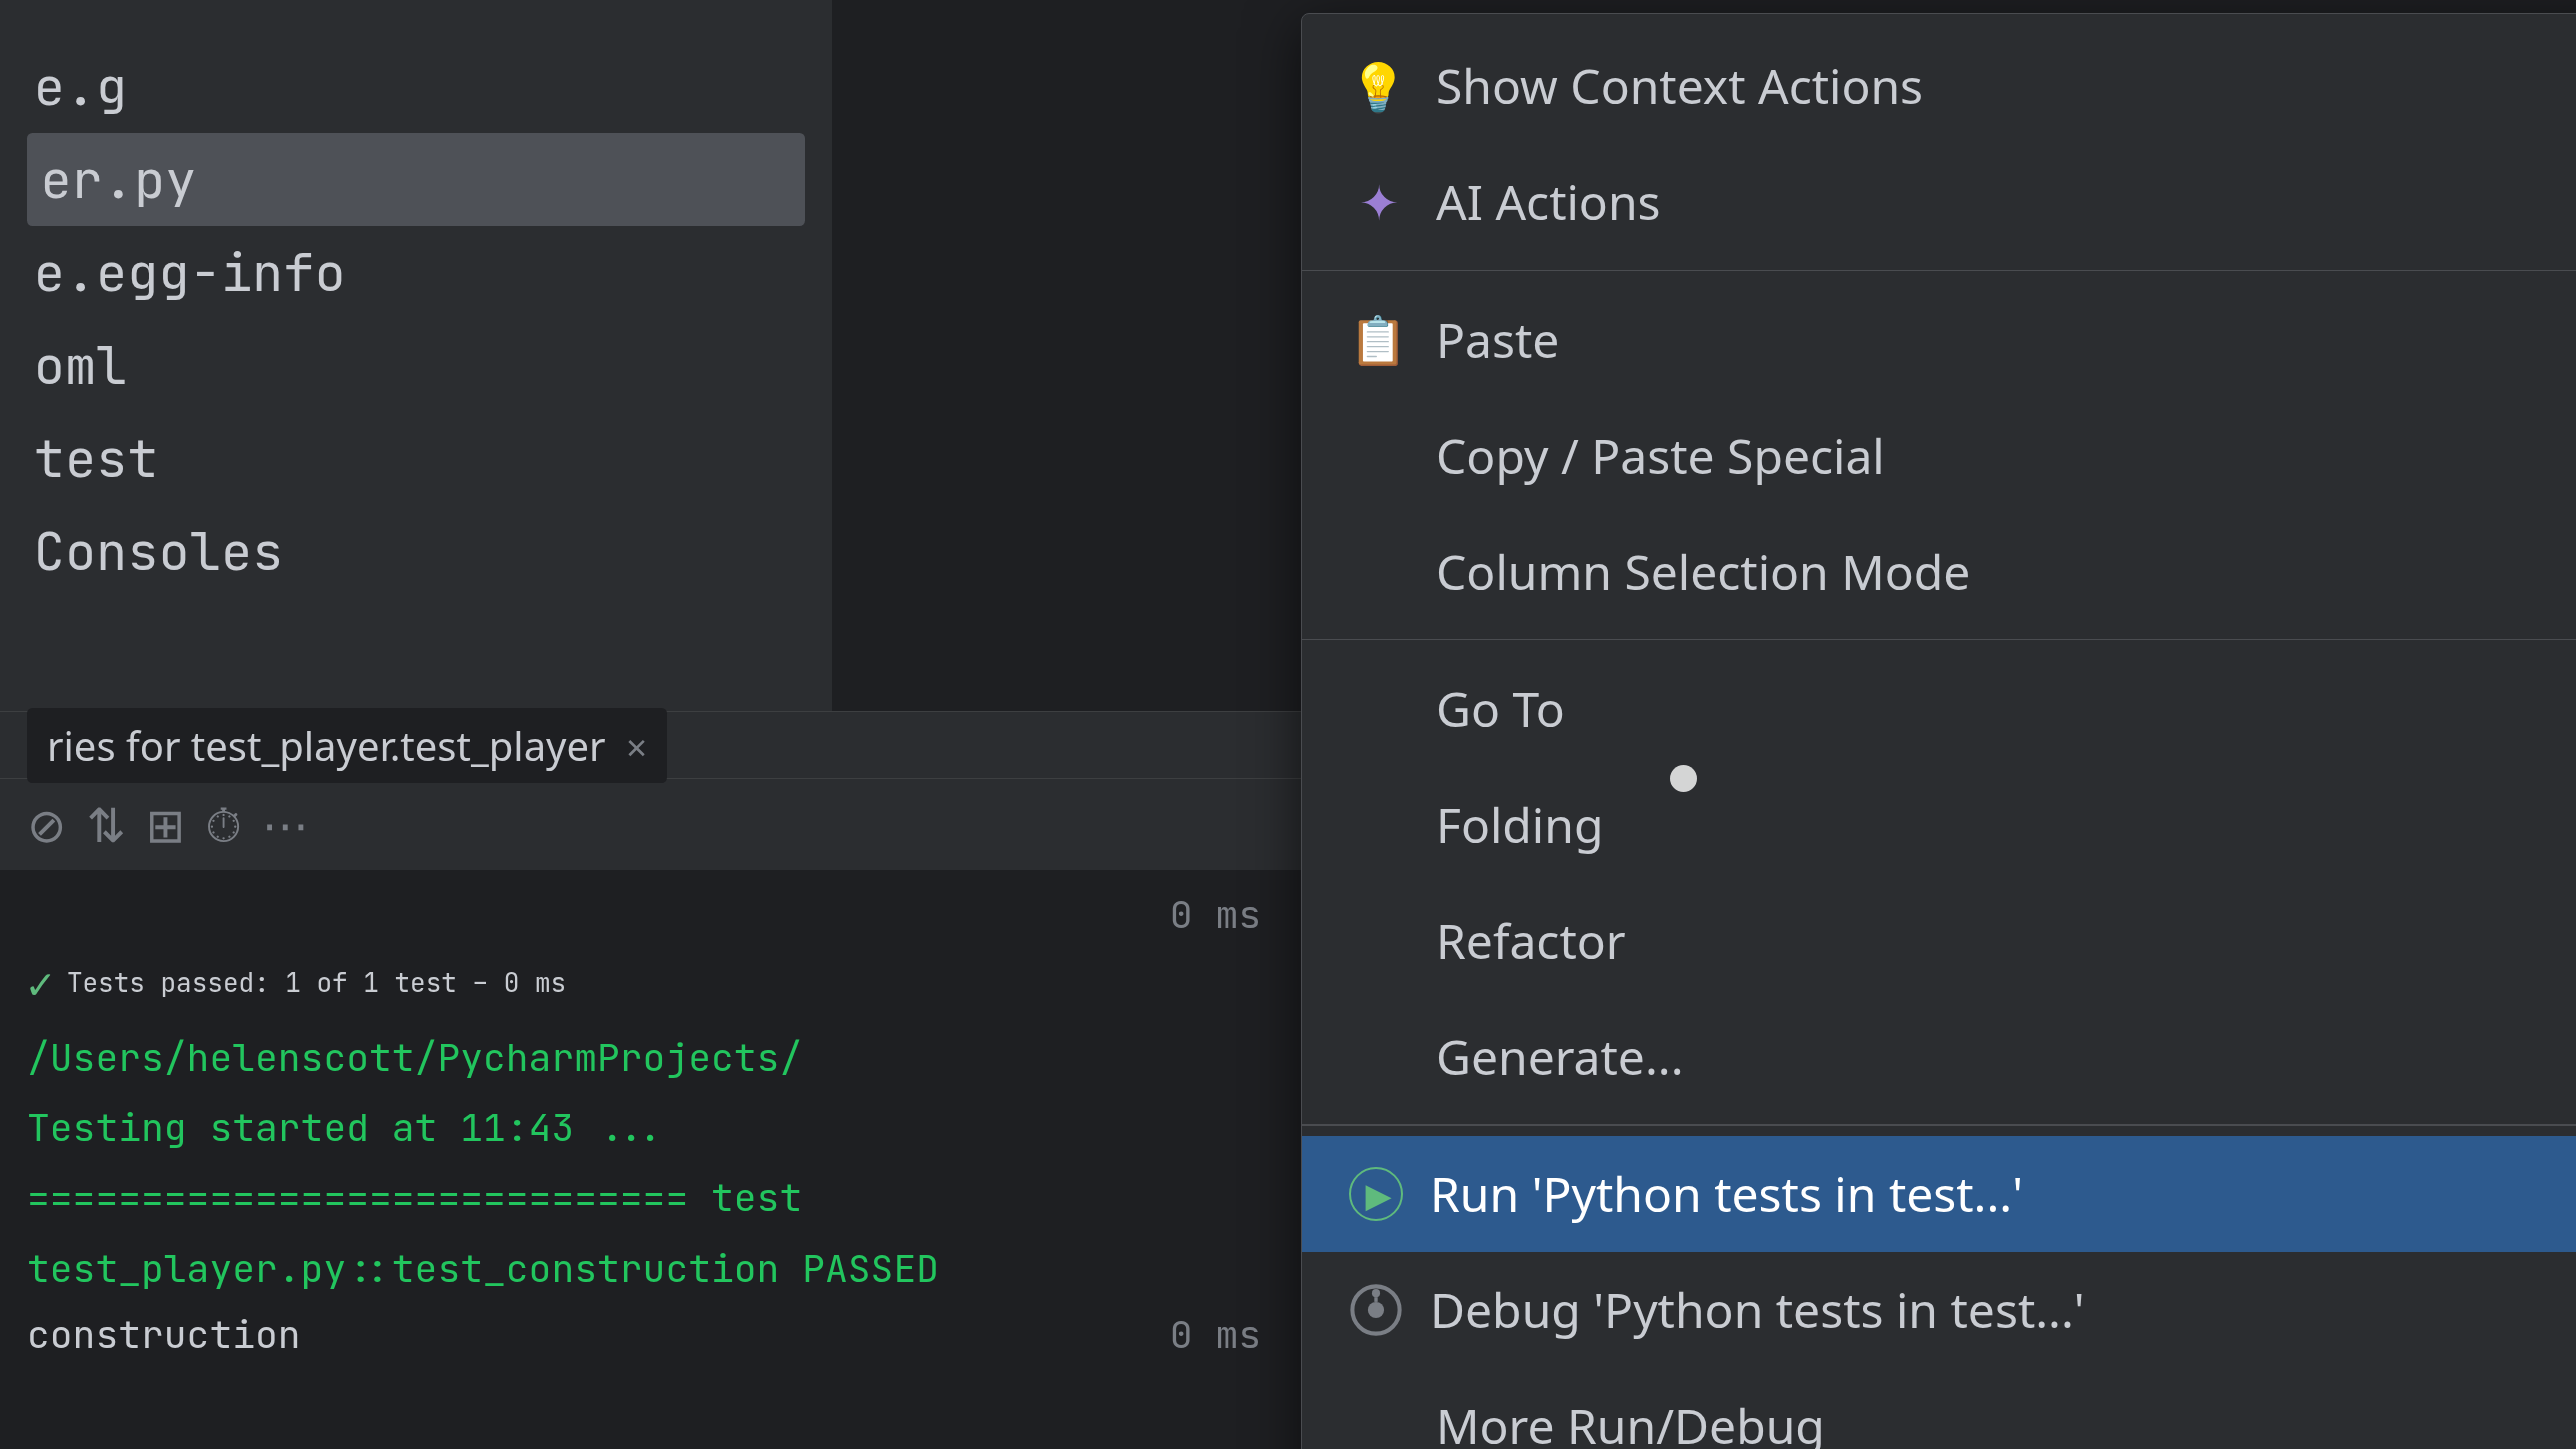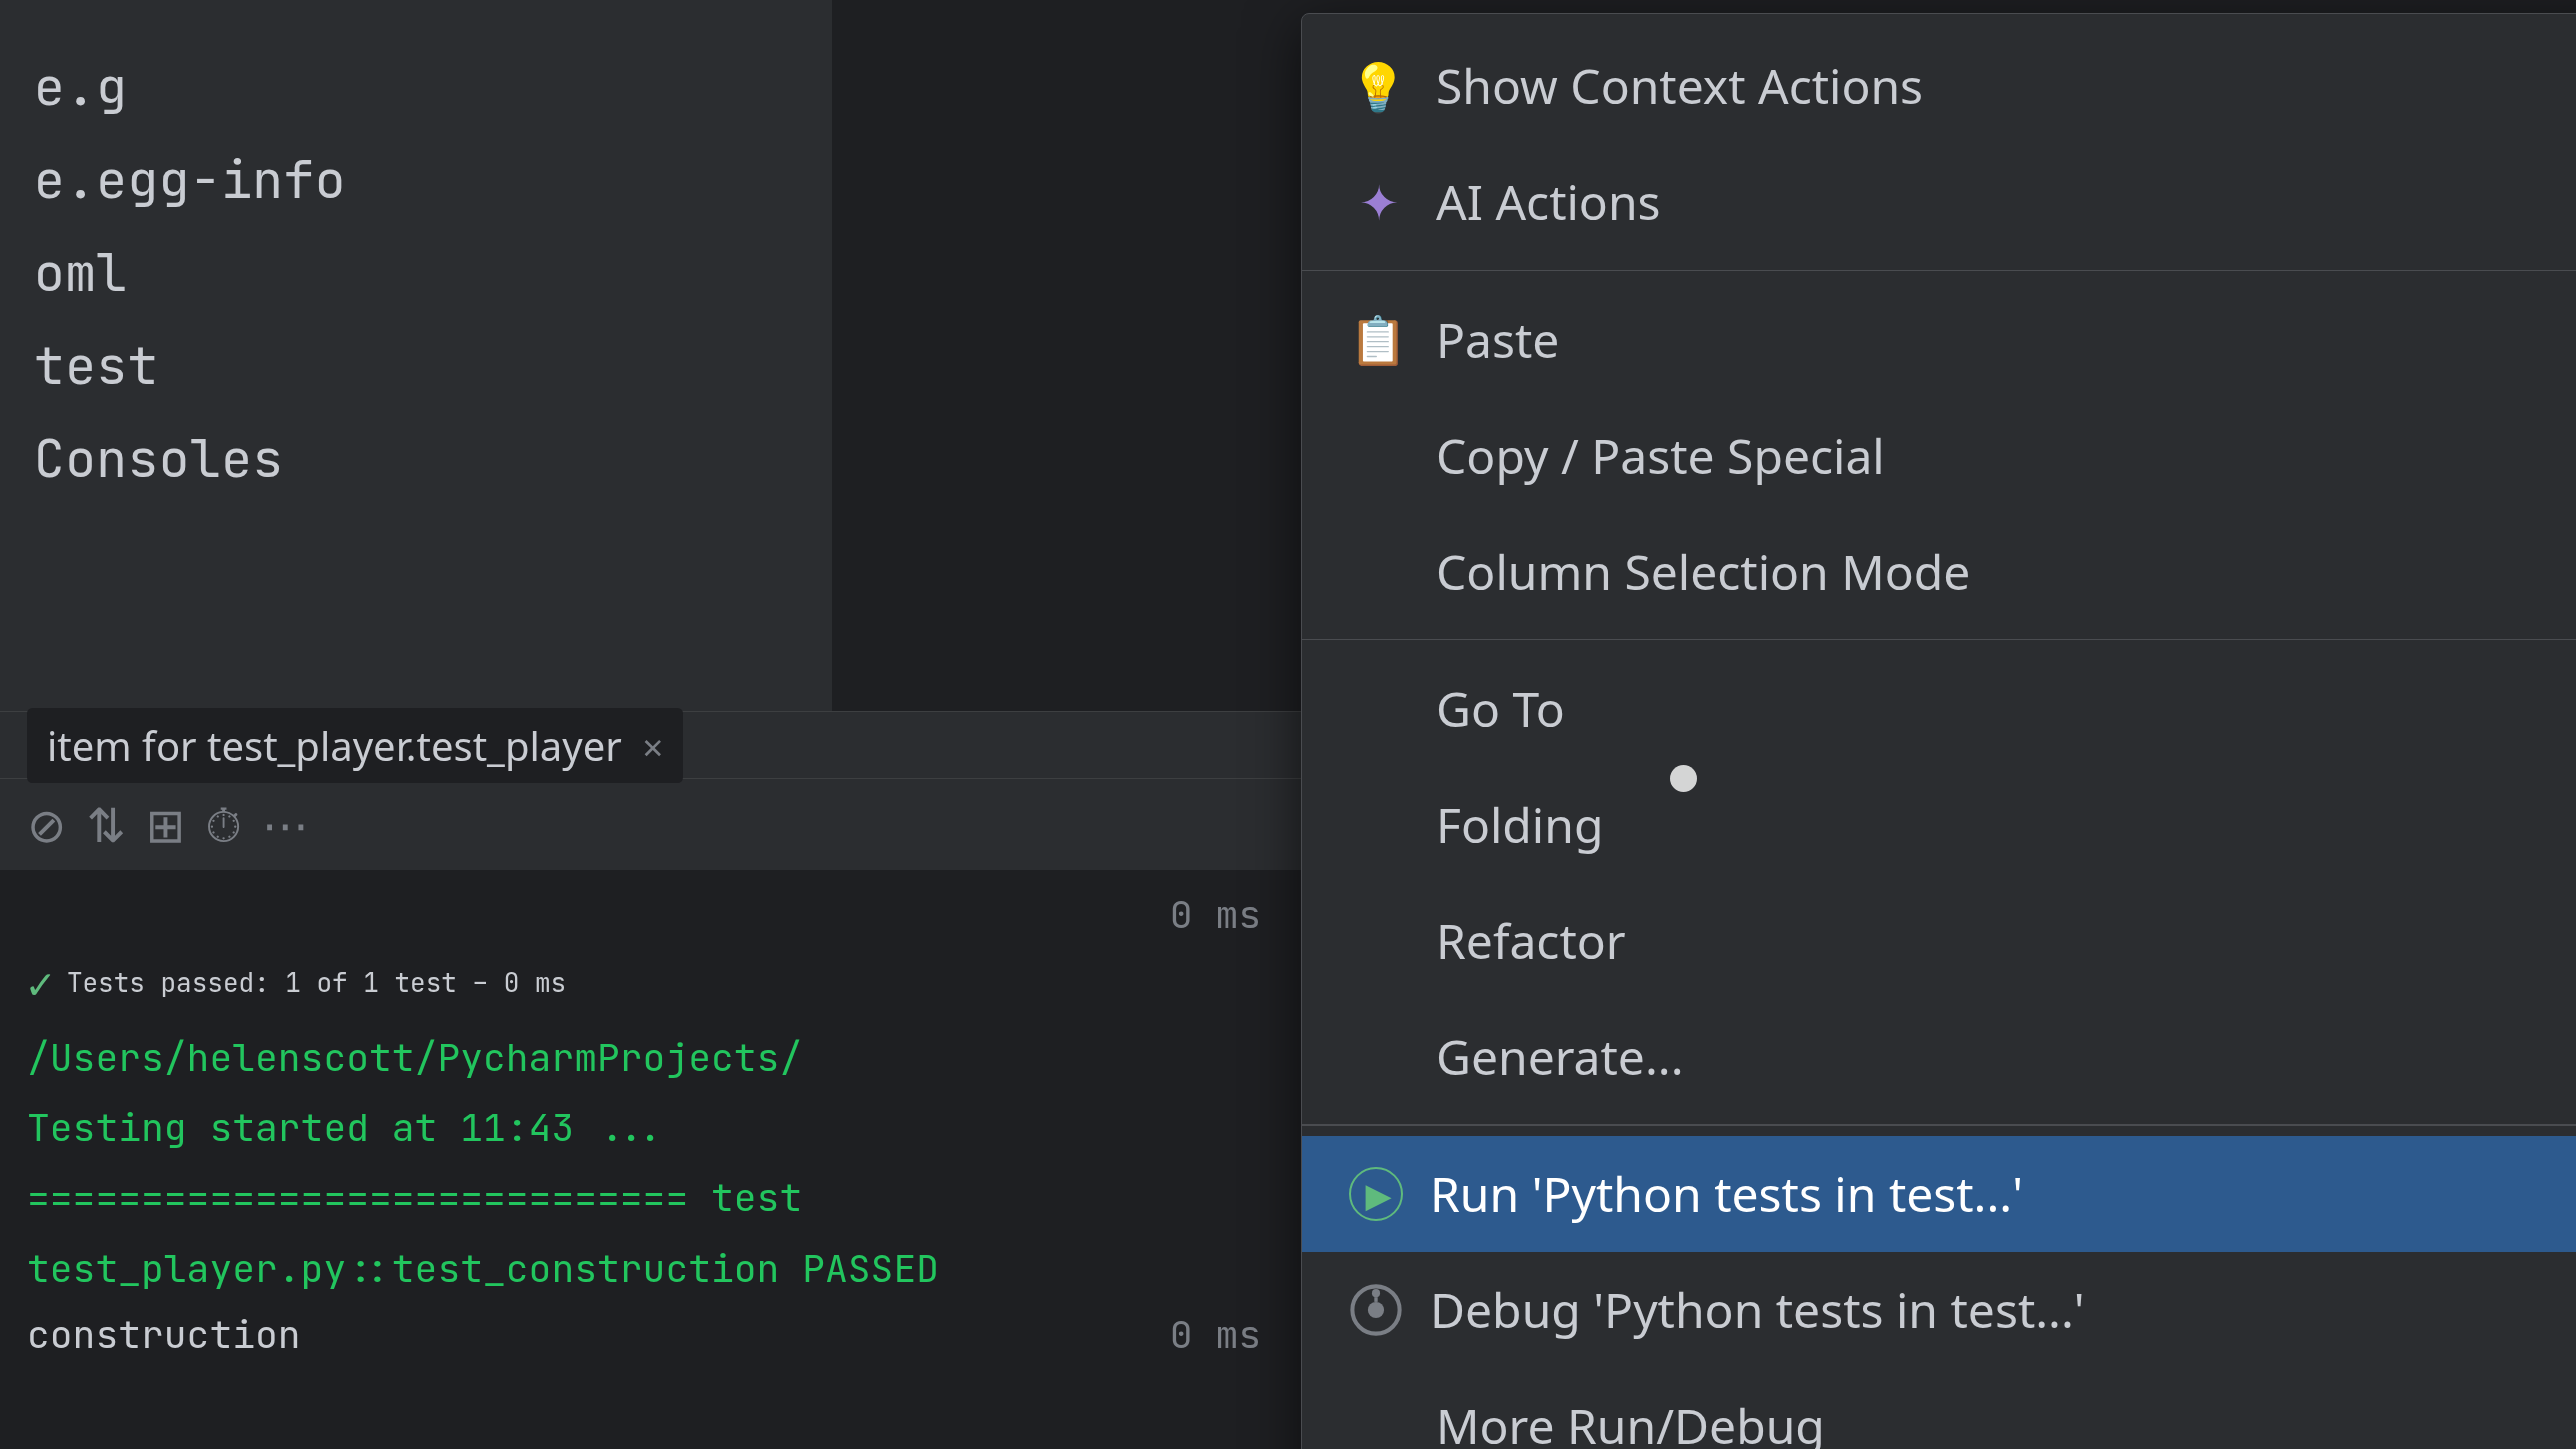--- a/index.html
+++ b/index.html
@@ -273,30 +273,31 @@
       left: 1670px;
     }
   </style>
 </head>
 <body>
 
 <div class="ide-background"></div>
 
 <div class="file-tree">
   <div class="file-tree-item">e.g</div>
+  <div class="file-tree-item selected">er.py</div>
   <div class="file-tree-item">e.egg-info</div>
   <div class="file-tree-item">oml</div>
   <div class="file-tree-item">test</div>
   <div class="file-tree-item">Consoles</div>
 </div>
 
 <div class="bottom-panel">
   <div class="bottom-panel-tabs">
     <span class="panel-tab active">
-      <span>item for test_player.test_player</span>
+      <span>ries for test_player.test_player</span>
       <span class="panel-tab-close">×</span>
     </span>
   </div>
   <div class="panel-toolbar">
     <span class="toolbar-icon">⊘</span>
     <span class="toolbar-icon">⇅</span>
     <span class="toolbar-icon">⊞</span>
     <span class="toolbar-icon">⏱</span>
     <span class="toolbar-icon">⋯</span>
   </div>

